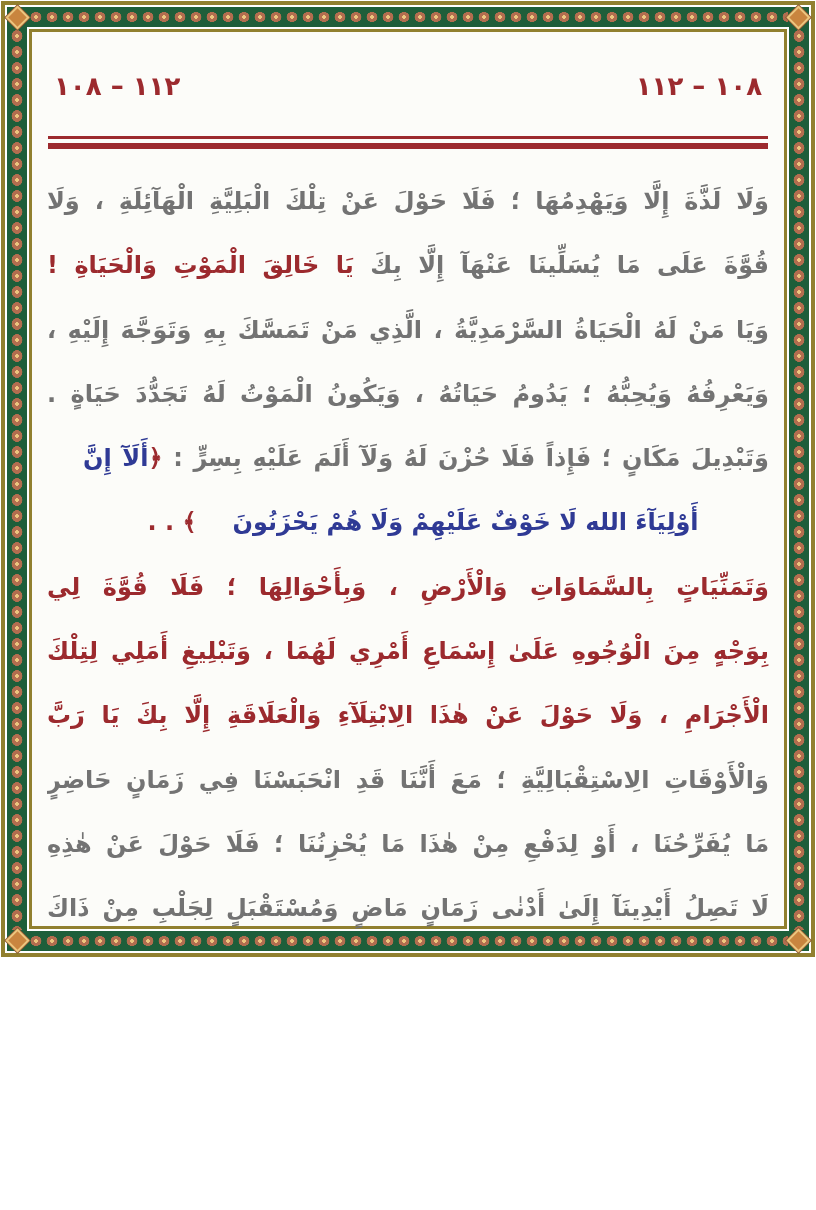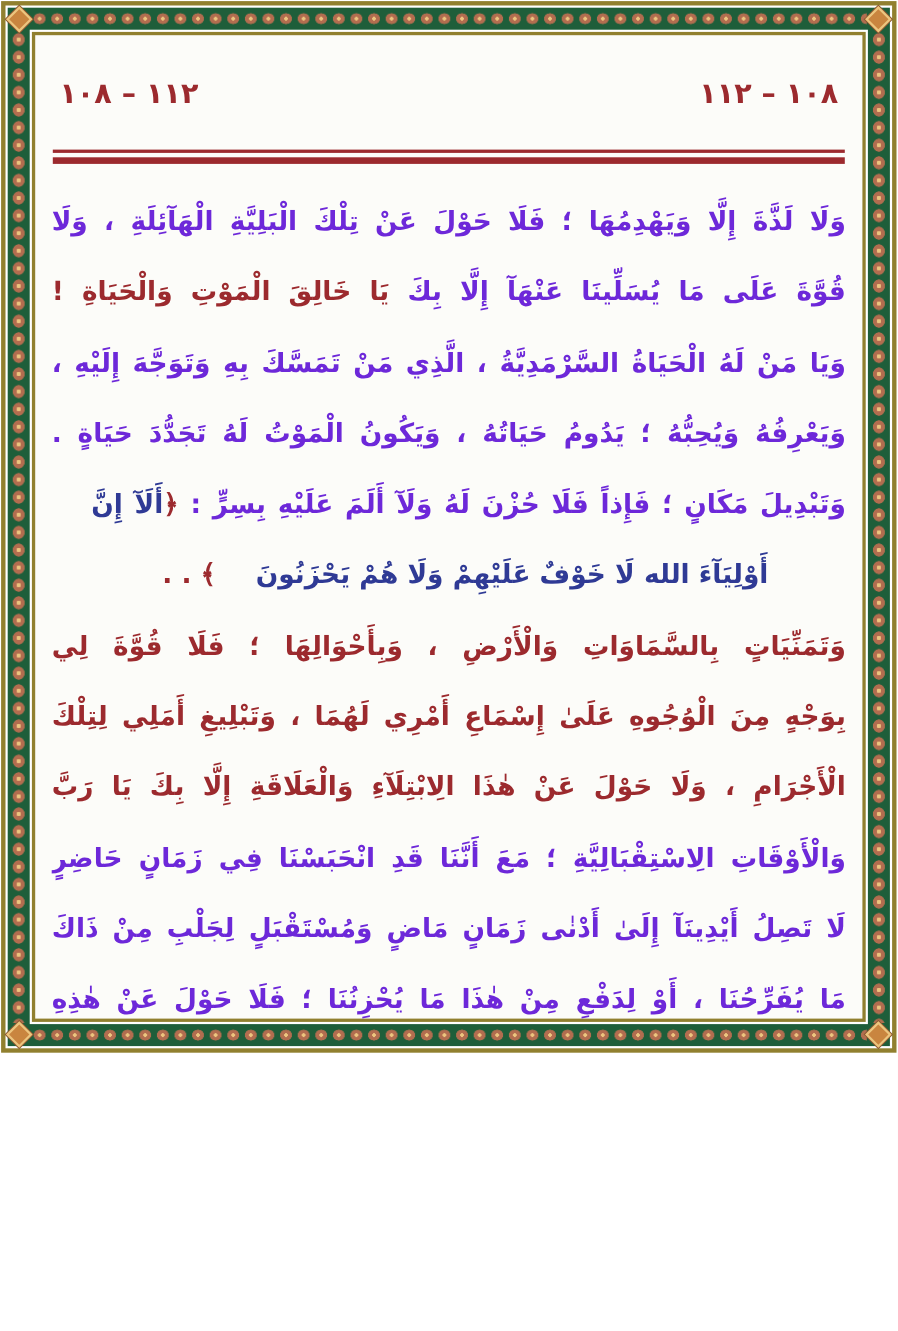--- a/index.html
+++ b/index.html
@@ -43,21 +43,21 @@
   .rule-gap{height:4px;}
   .rule-thick{border-top:6px solid #9c2a2e;}
   .body{direction:rtl;padding:20px 15px 0;font-weight:bold;}
   .line{
     font-size:24px;line-height:64.3px;height:64.3px;overflow:hidden;
     text-align:justify;text-align-last:justify;text-justify:inter-word;
   }
   .line.center{text-align:right;text-align-last:center;padding-left:30px;}
   .line.indent{padding-right:36px;}
   .line.gap{margin-top:6px;}
-  .c-black{color:#6d28d9;} .c-red{color:#9c2a2e;} .c-blue{color:#2f3a95;margin-left:36px;}
+  .c-black{color:#737373;} .c-red{color:#9c2a2e;} .c-blue{color:#2f3a95;margin-left:36px;}
 </style>
 </head>
 <body>
 
 <div class="page">
 
   <div class="frame-outer"></div>
   <div class="frame-band"></div>
   <div class="orn orn-h orn-top"></div>
   <div class="orn orn-h orn-bottom"></div>
@@ -86,18 +86,18 @@
         <div class="line"><span class="c-black">وَلَا لَذَّةَ إِلَّا وَيَهْدِمُهَا ؛ فَلَا حَوْلَ عَنْ تِلْكَ الْبَلِيَّةِ الْهَآئِلَةِ ، وَلَا</span></div>
         <div class="line"><span class="c-black">قُوَّةَ عَلَى مَا يُسَلِّينَا عَنْهَآ إِلَّا بِكَ </span><span class="c-red">يَا خَالِقَ الْمَوْتِ وَالْحَيَاةِ !</span></div>
         <div class="line"><span class="c-black">وَيَا مَنْ لَهُ الْحَيَاةُ السَّرْمَدِيَّةُ ، الَّذِي مَنْ تَمَسَّكَ بِهِ وَتَوَجَّهَ إِلَيْهِ ،</span></div>
         <div class="line"><span class="c-black">وَيَعْرِفُهُ وَيُحِبُّهُ ؛ يَدُومُ حَيَاتُهُ ، وَيَكُونُ الْمَوْتُ لَهُ تَجَدُّدَ حَيَاةٍ .</span></div>
         <div class="line"><span class="c-black">وَتَبْدِيلَ مَكَانٍ ؛ فَإِذاً فَلَا حُزْنَ لَهُ وَلَآ أَلَمَ عَلَيْهِ بِسِرٍّ : </span><span class="c-red">﴿</span><span class="c-blue">أَلَآ إِنَّ</span></div>
         <div class="line center"><span class="c-blue">أَوْلِيَآءَ الله لَا خَوْفٌ عَلَيْهِمْ وَلَا هُمْ يَحْزَنُونَ</span><span class="c-red">﴾ . .</span></div>
         <div class="line"><span class="c-red">وَتَمَنِّيَاتٍ بِالسَّمَاوَاتِ وَالْأَرْضِ ، وَبِأَحْوَالِهَا ؛ فَلَا قُوَّةَ لِي</span></div>
         <div class="line"><span class="c-red">بِوَجْهٍ مِنَ الْوُجُوهِ عَلَىٰ إِسْمَاعِ أَمْرِي لَهُمَا ، وَتَبْلِيغِ أَمَلِي لِتِلْكَ</span></div>
         <div class="line"><span class="c-red">الْأَجْرَامِ ، وَلَا حَوْلَ عَنْ هٰذَا الِابْتِلَآءِ وَالْعَلَاقَةِ إِلَّا بِكَ يَا رَبَّ</span></div>
         <div class="line"><span class="c-black">وَالْأَوْقَاتِ الِاسْتِقْبَالِيَّةِ ؛ مَعَ أَنَّنَا قَدِ انْحَبَسْنَا فِي زَمَانٍ حَاضِرٍ ضَيِّقٍ</span></div>
+        <div class="line"><span class="c-black">مَا يُفَرِّحُنَا ، أَوْ لِدَفْعِ مِنْ هٰذَا مَا يُحْزِنُنَا ؛ فَلَا حَوْلَ عَنْ هٰذِهِ</span></div>
         <div class="line"><span class="c-black">لَا تَصِلُ أَيْدِينَآ إِلَىٰ أَدْنٰى زَمَانٍ مَاضٍ وَمُسْتَقْبَلٍ لِجَلْبِ مِنْ ذَاكَ</span></div>
-        <div class="line"><span class="c-black">مَا يُفَرِّحُنَا ، أَوْ لِدَفْعِ مِنْ هٰذَا مَا يُحْزِنُنَا ؛ فَلَا حَوْلَ عَنْ هٰذِهِ</span></div>
       </div>
 
   </div>
 </div>
 
 </body></html>

